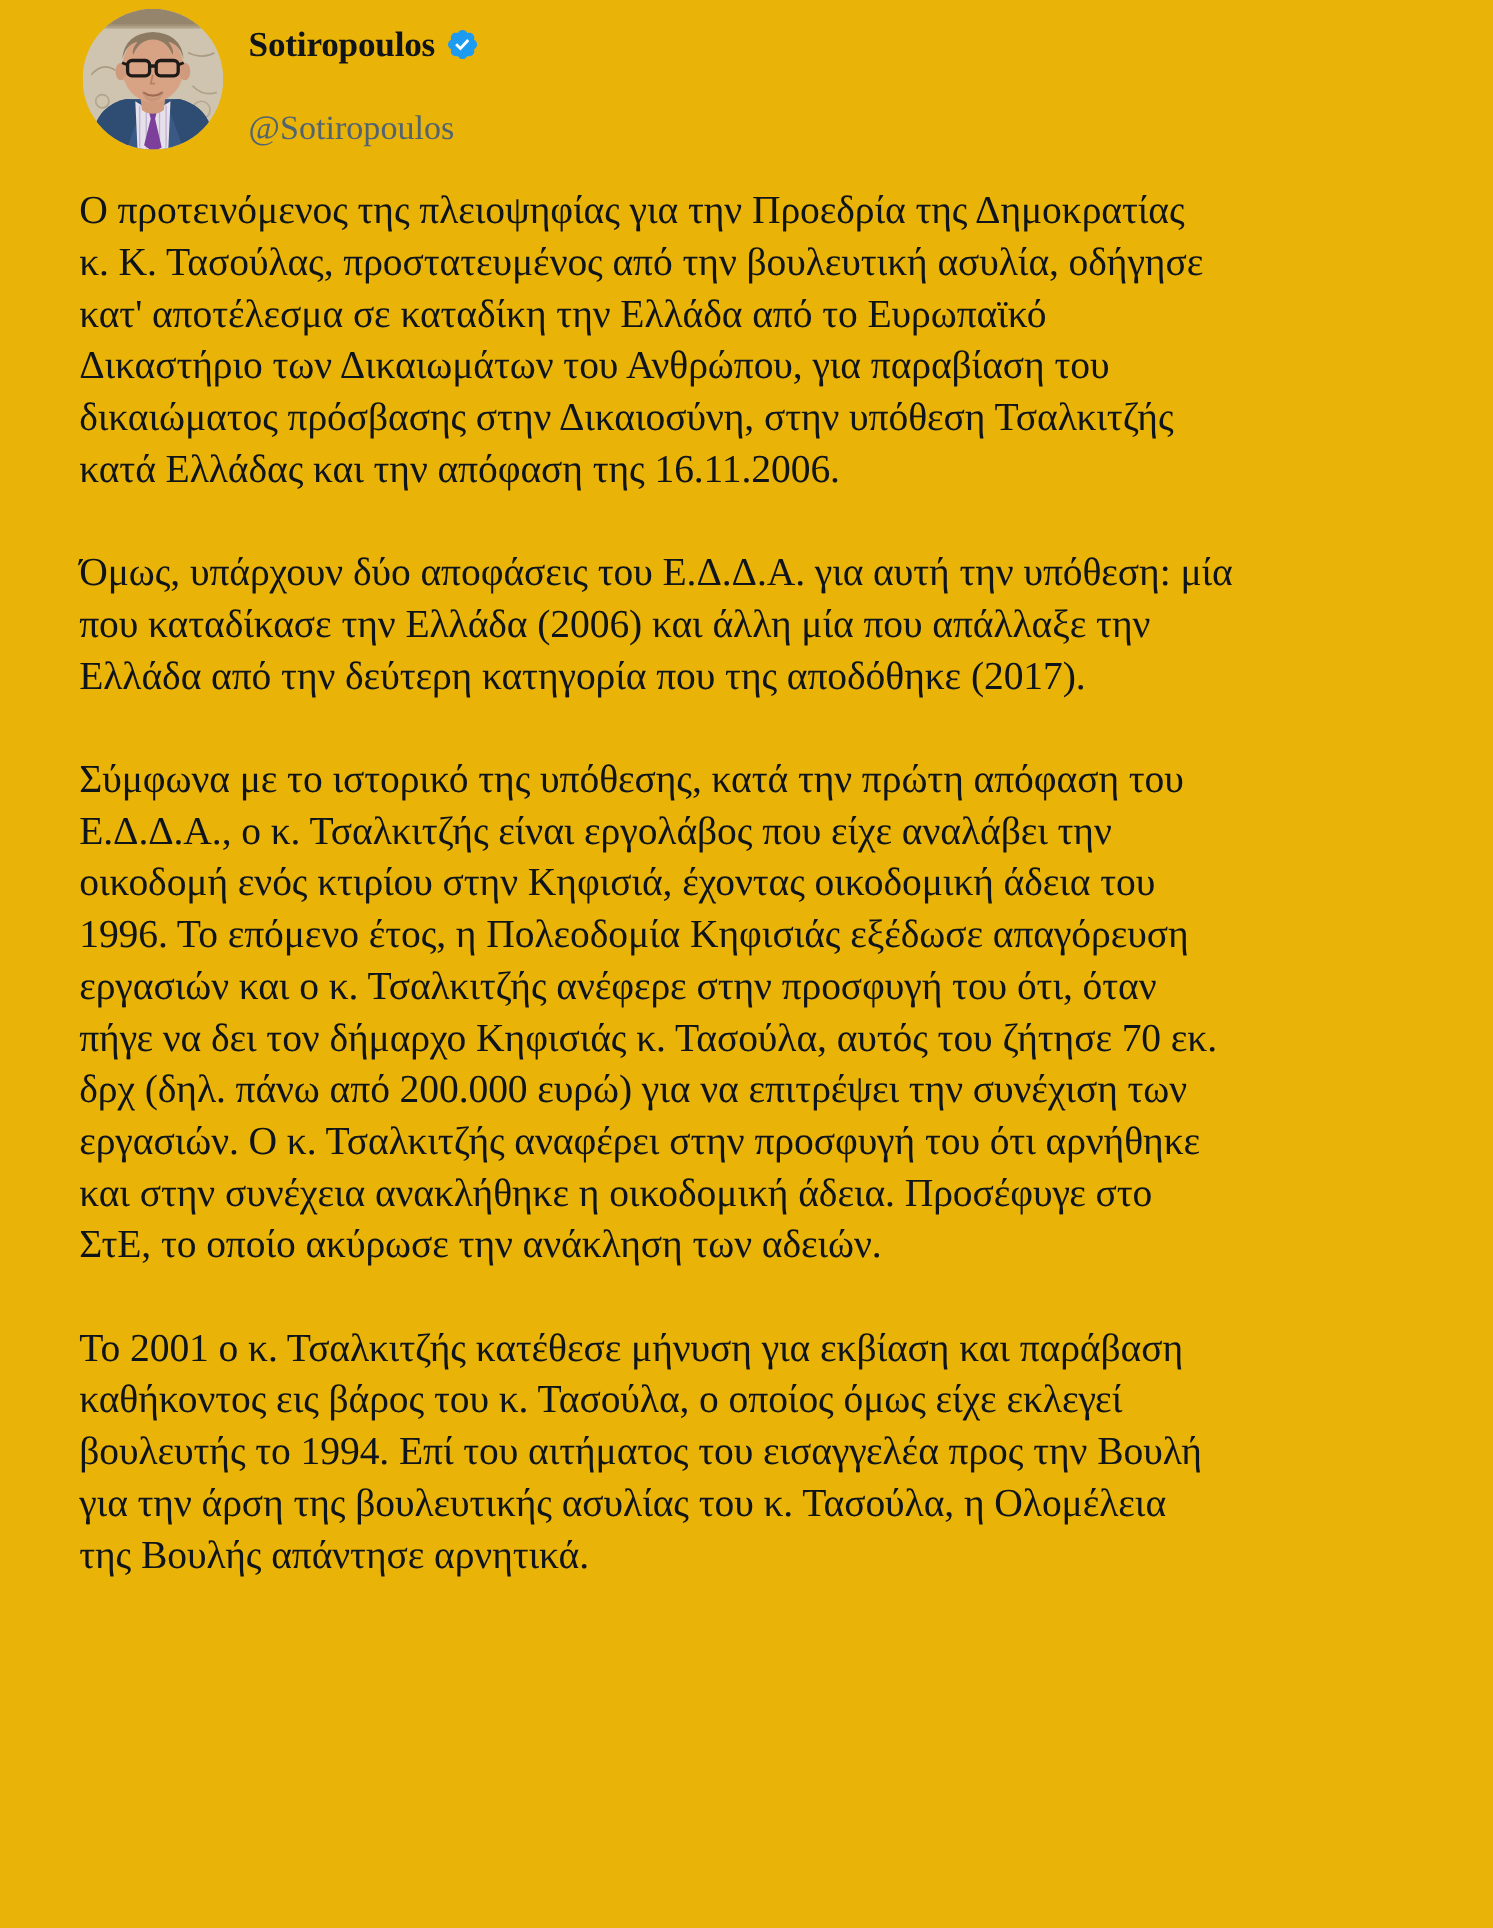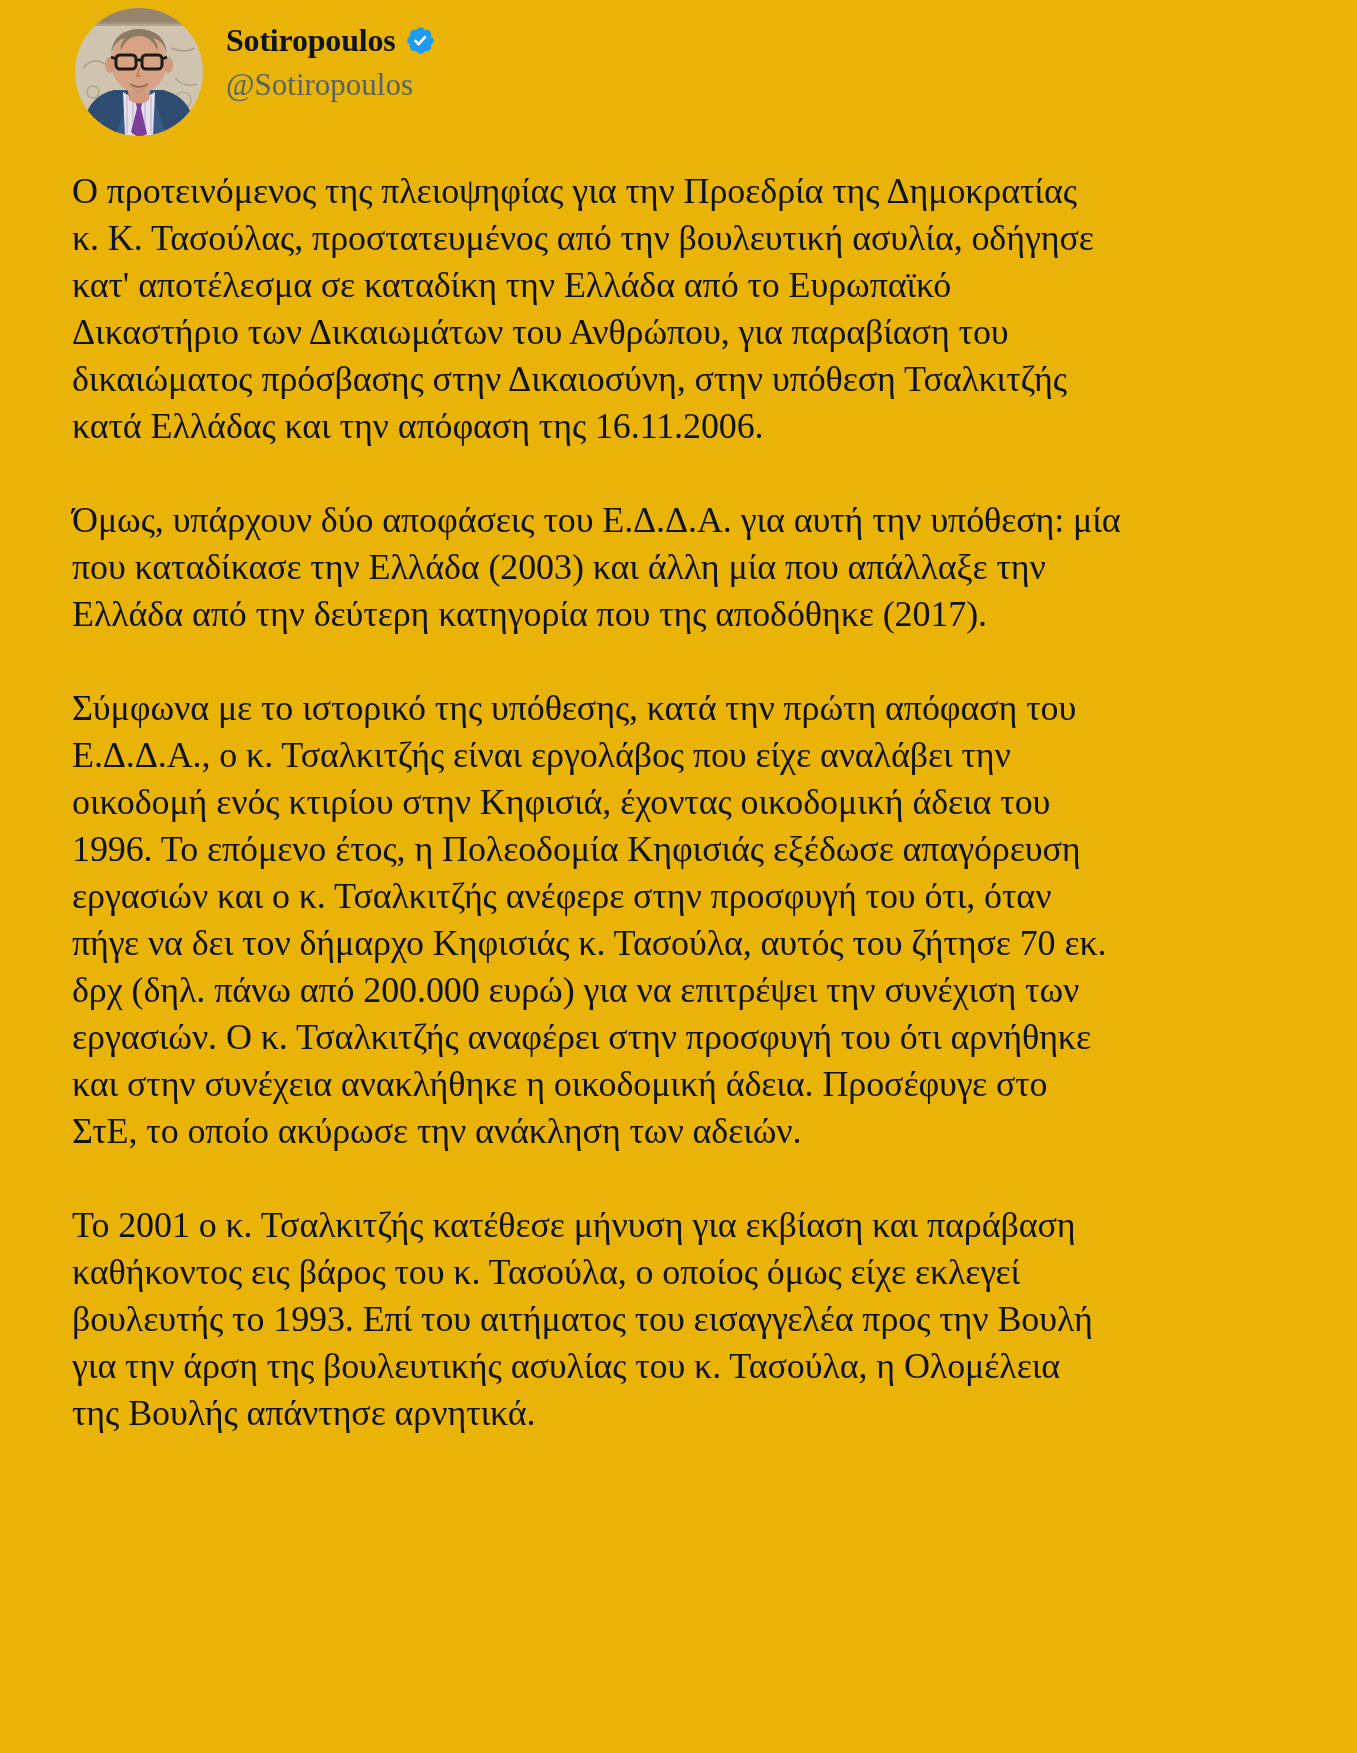--- a/index.html
+++ b/index.html
@@ -42,20 +42,21 @@
   }
   .verified-badge {
     width: 31px; height: 31px;
     display: inline-block;
   }
   .handle {
     font-size: 31px;
     font-weight: 400;
     color: #536471;
     cursor: pointer;
+    margin-top: 31px;
   }
   .tweet-body {
     position: absolute;
     left: 72px; top: 168px;
     width: 1232px;
     color: #0f1419;
   }
   .tweet-body p {
     font-size: 36px;
     line-height: 47px;
@@ -127,32 +128,32 @@
   </div>
 
   <div class="tweet-body">
     <p>Ο προτεινόμενος της πλειοψηφίας για την Προεδρία της Δημοκρατίας
 κ. Κ. Τασούλας, προστατευμένος από την βουλευτική ασυλία, οδήγησε
 κατ' αποτέλεσμα σε καταδίκη την Ελλάδα από το Ευρωπαϊκό
 Δικαστήριο των Δικαιωμάτων του Ανθρώπου, για παραβίαση του
 δικαιώματος πρόσβασης στην Δικαιοσύνη, στην υπόθεση Τσαλκιτζής
 κατά Ελλάδας και την απόφαση της 16.11.2006.</p>
     <p>Όμως, υπάρχουν δύο αποφάσεις του Ε.Δ.Δ.Α. για αυτή την υπόθεση: μία
-που καταδίκασε την Ελλάδα (2003) και άλλη μία που απάλλαξε την
+που καταδίκασε την Ελλάδα (2006) και άλλη μία που απάλλαξε την
 Ελλάδα από την δεύτερη κατηγορία που της αποδόθηκε (2017).</p>
     <p>Σύμφωνα με το ιστορικό της υπόθεσης, κατά την πρώτη απόφαση του
 Ε.Δ.Δ.Α., ο κ. Τσαλκιτζής είναι εργολάβος που είχε αναλάβει την
 οικοδομή ενός κτιρίου στην Κηφισιά, έχοντας οικοδομική άδεια του
 1996. Το επόμενο έτος, η Πολεοδομία Κηφισιάς εξέδωσε απαγόρευση
 εργασιών και ο κ. Τσαλκιτζής ανέφερε στην προσφυγή του ότι, όταν
 πήγε να δει τον δήμαρχο Κηφισιάς κ. Τασούλα, αυτός του ζήτησε 70 εκ.
 δρχ (δηλ. πάνω από 200.000 ευρώ) για να επιτρέψει την συνέχιση των
 εργασιών. Ο κ. Τσαλκιτζής αναφέρει στην προσφυγή του ότι αρνήθηκε
 και στην συνέχεια ανακλήθηκε η οικοδομική άδεια. Προσέφυγε στο
 ΣτΕ, το οποίο ακύρωσε την ανάκληση των αδειών.</p>
     <p>Το 2001 ο κ. Τσαλκιτζής κατέθεσε μήνυση για εκβίαση και παράβαση
 καθήκοντος εις βάρος του κ. Τασούλα, ο οποίος όμως είχε εκλεγεί
-βουλευτής το 1993. Επί του αιτήματος του εισαγγελέα προς την Βουλή
+βουλευτής το 1994. Επί του αιτήματος του εισαγγελέα προς την Βουλή
 για την άρση της βουλευτικής ασυλίας του κ. Τασούλα, η Ολομέλεια
 της Βουλής απάντησε αρνητικά.</p>
   </div>
 
 </div>
 
 </body></html>

